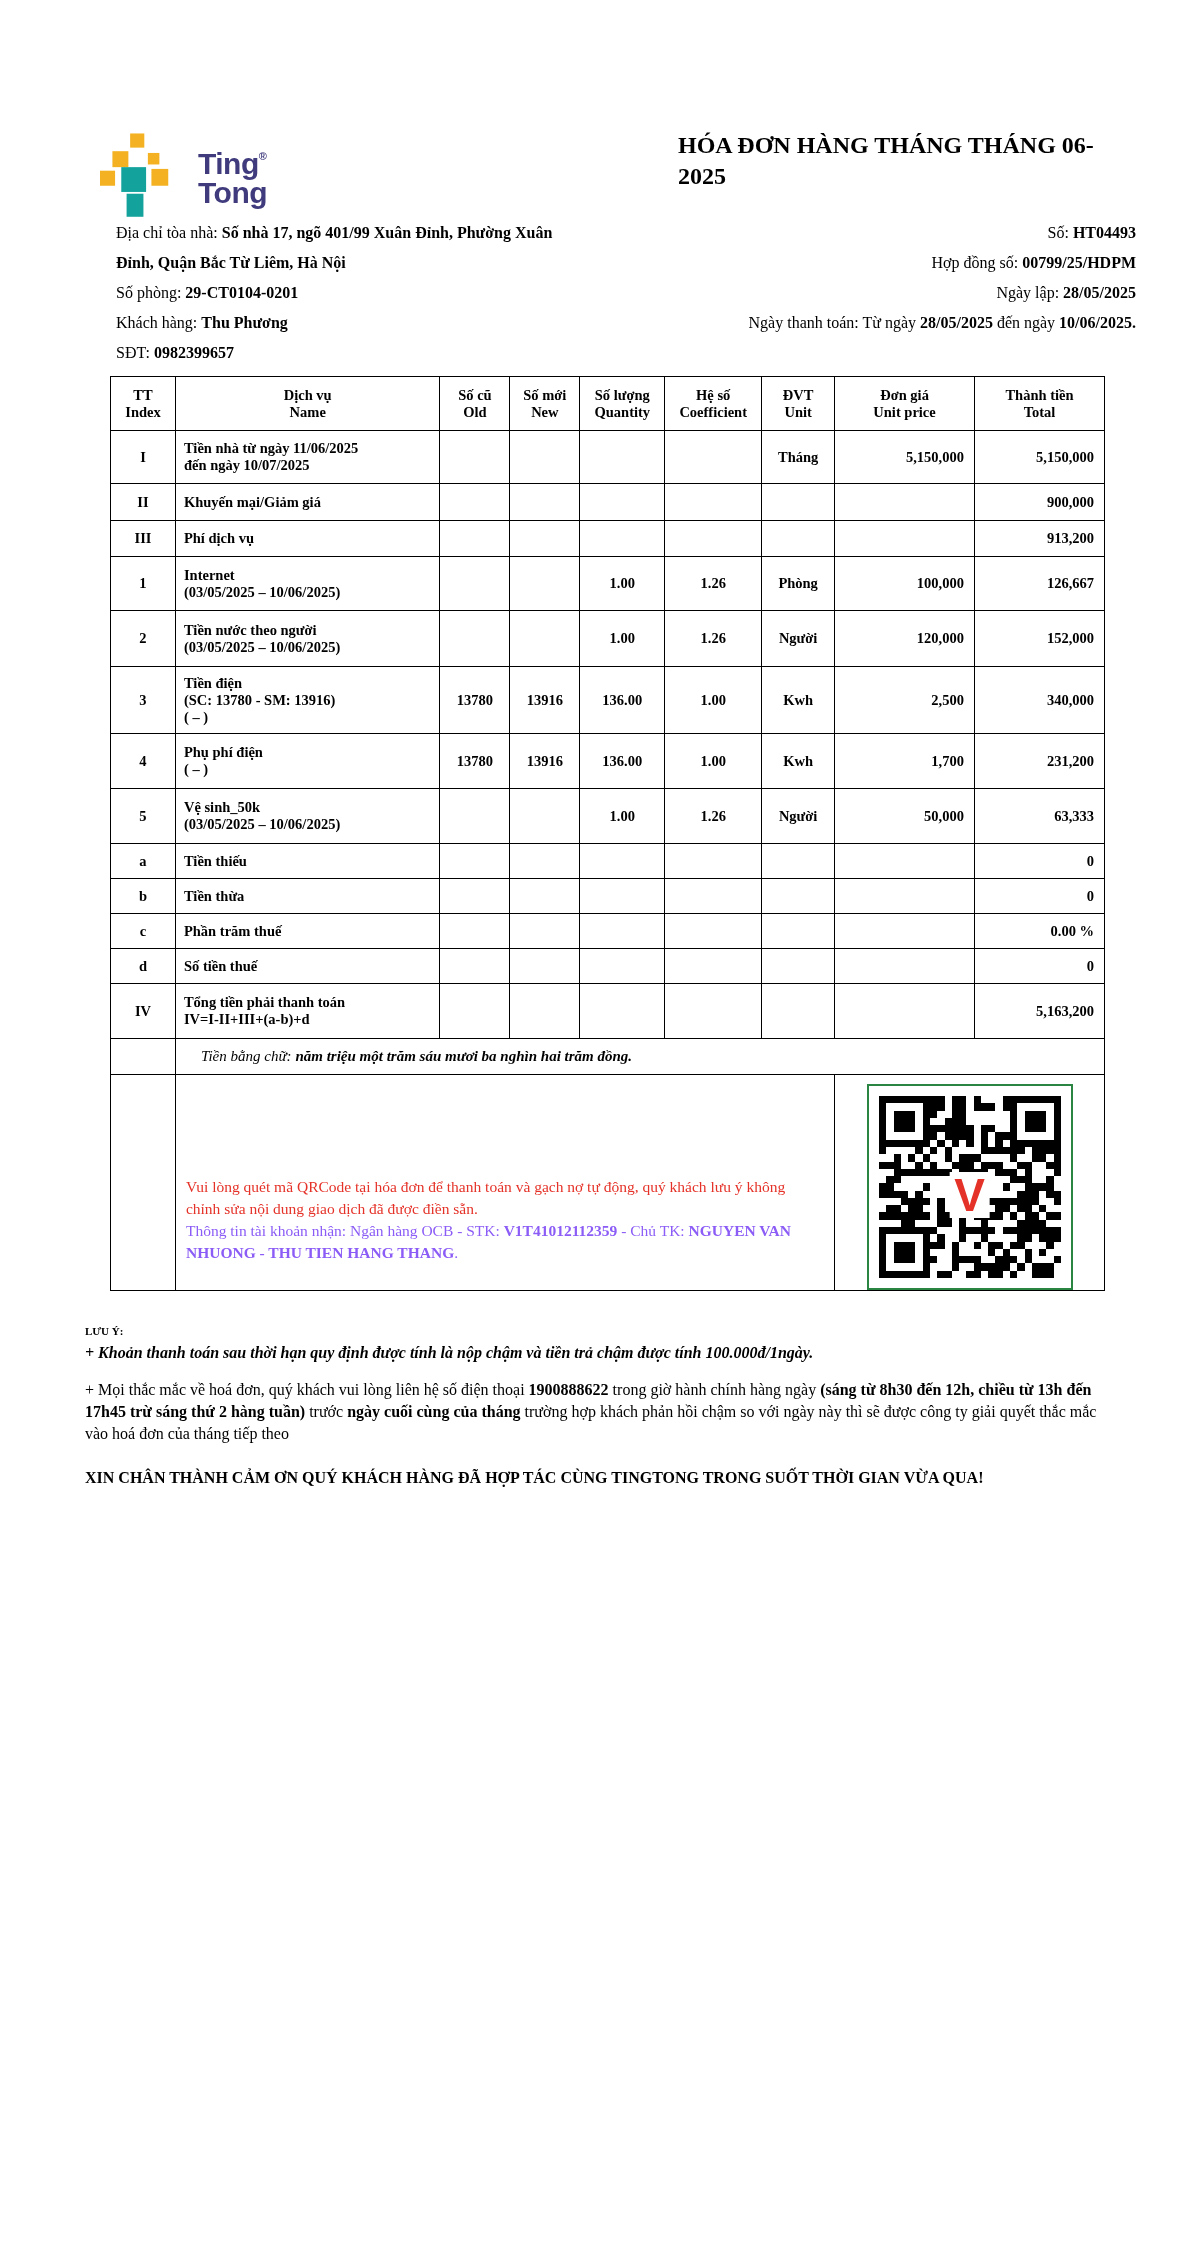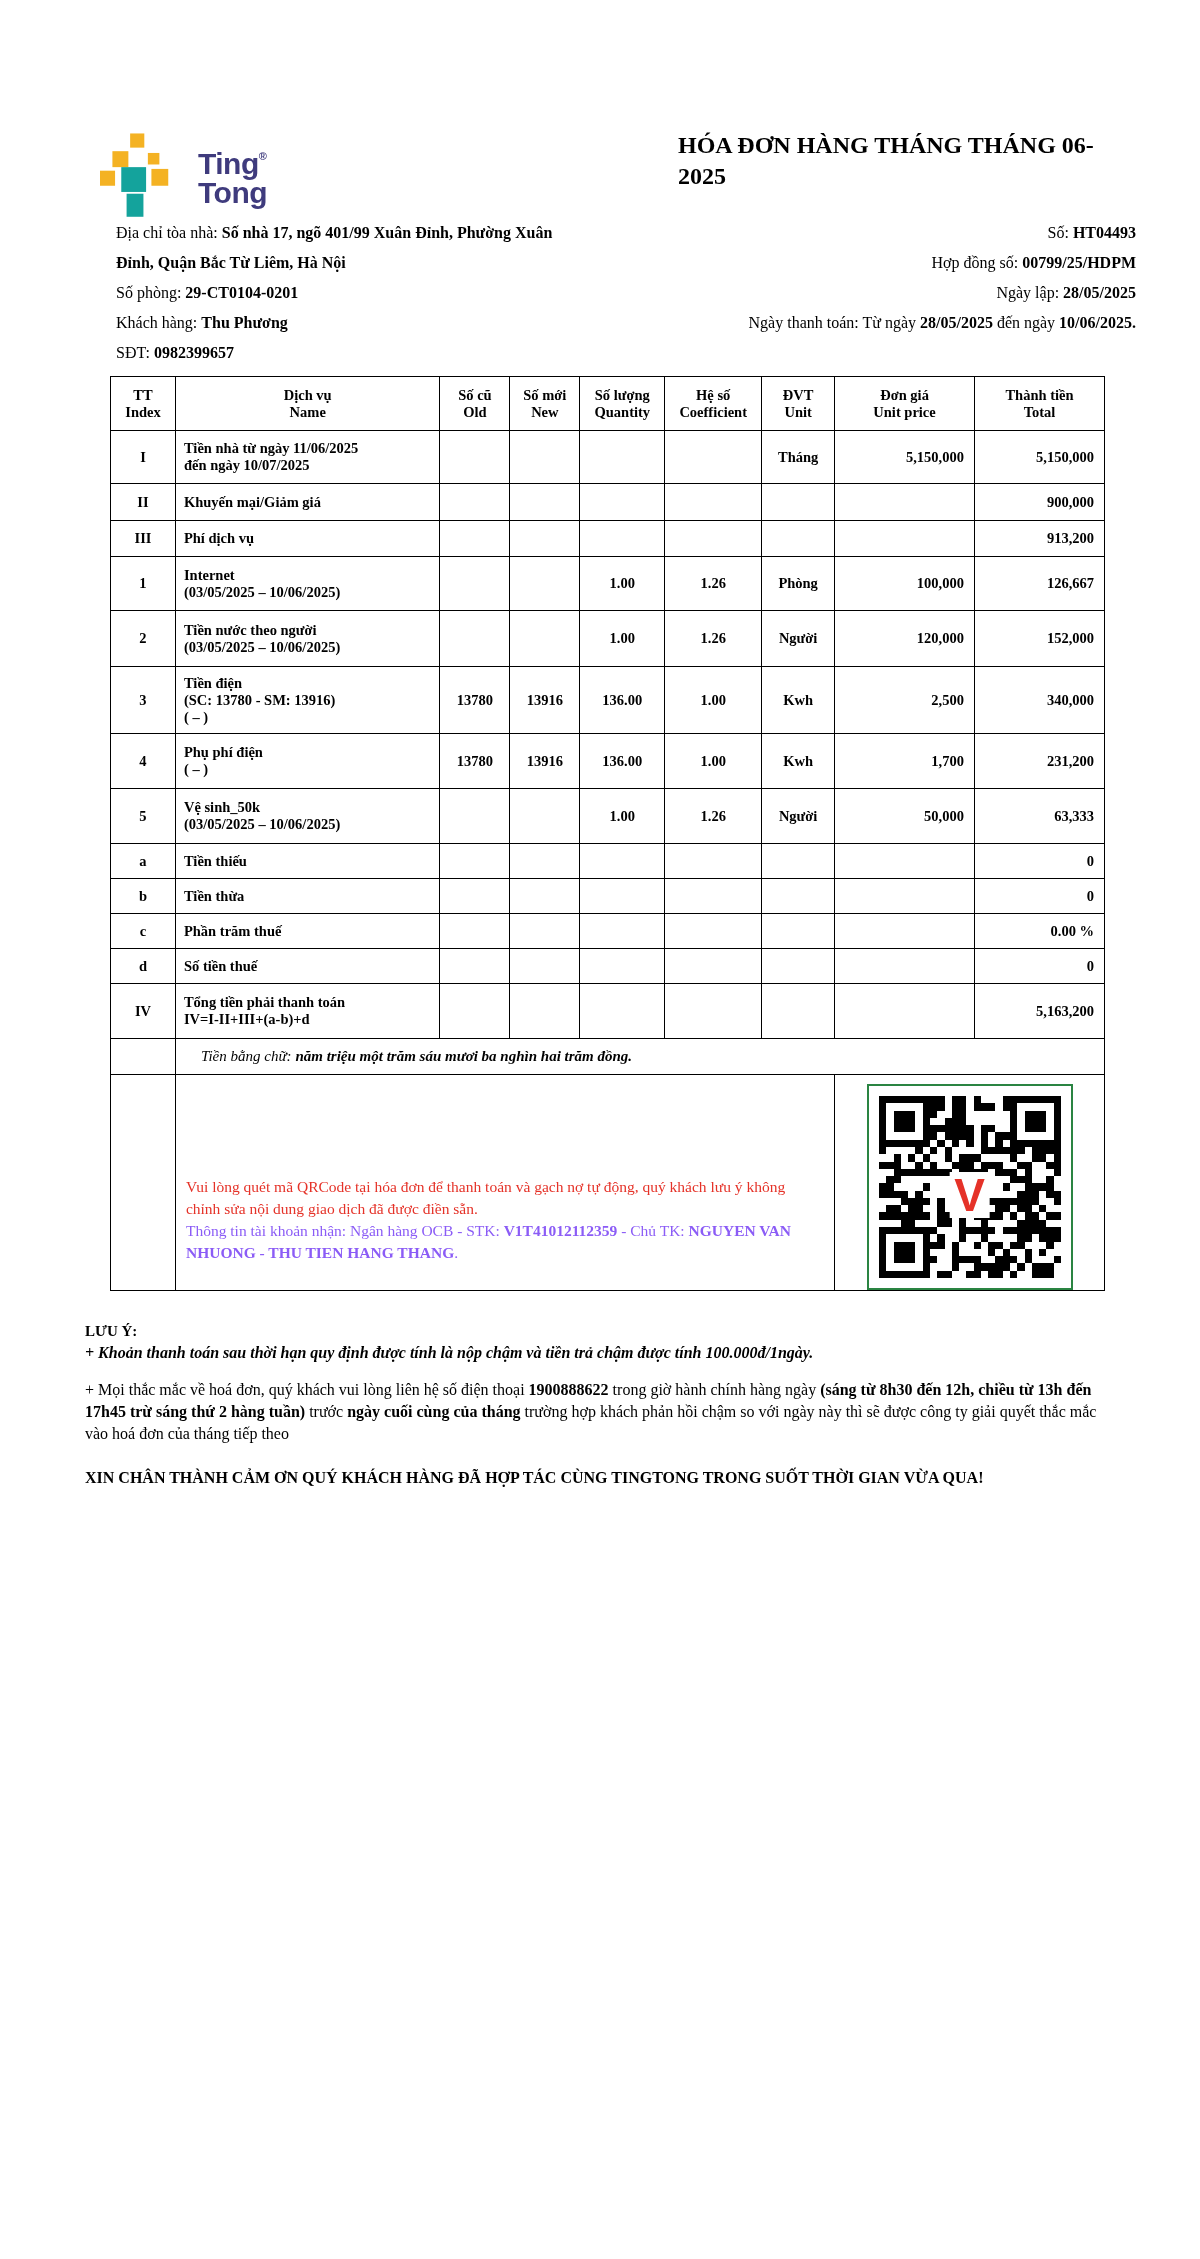--- a/index.html
+++ b/index.html
@@ -37,21 +37,21 @@
   .qr-text-cell { padding:84px 12px 10px 10px; font-size:15.5px; line-height:22px; }
   .qr-note { color:var(--accent-red,#e53228); }
   .qr-account { color:#8b5cf6; }
   .qr-cell { text-align:center; }
   .qr-box { position:relative; width:206px; height:206px; margin:9px auto 0 auto; border:2px solid var(--qr-border-green,#2a8442); background:#fff; padding:10px; }
   .qr-box svg { display:block; width:182px; height:182px; fill:#000; }
   .qr-v { position:absolute; left:50%; top:54%; transform:translate(-50%,-50%); font-family:"Liberation Sans", sans-serif; font-weight:bold; font-size:46px; color:var(--accent-red,#e53228); background:#fff; padding:0 5px; line-height:1; }
 
   
   .notes { position:absolute; left:85px; top:1320px; width:1020px; font-size:16px; line-height:22px; }
-  .notes .heading { font-weight:bold; font-size:15px; }
+  .notes .heading { font-weight:bold; font-size:11px; }
   .notes .note1 { margin-top:0; font-weight:bold;font-style:italic; }
   .notes .note2 { margin-top:15px; }
   .notes .closing { margin-top:22px; font-weight:bold; max-width:960px; }
 </style>
 </head>
 <body>
 
 <div class="page">
 
   <div class="logo">

